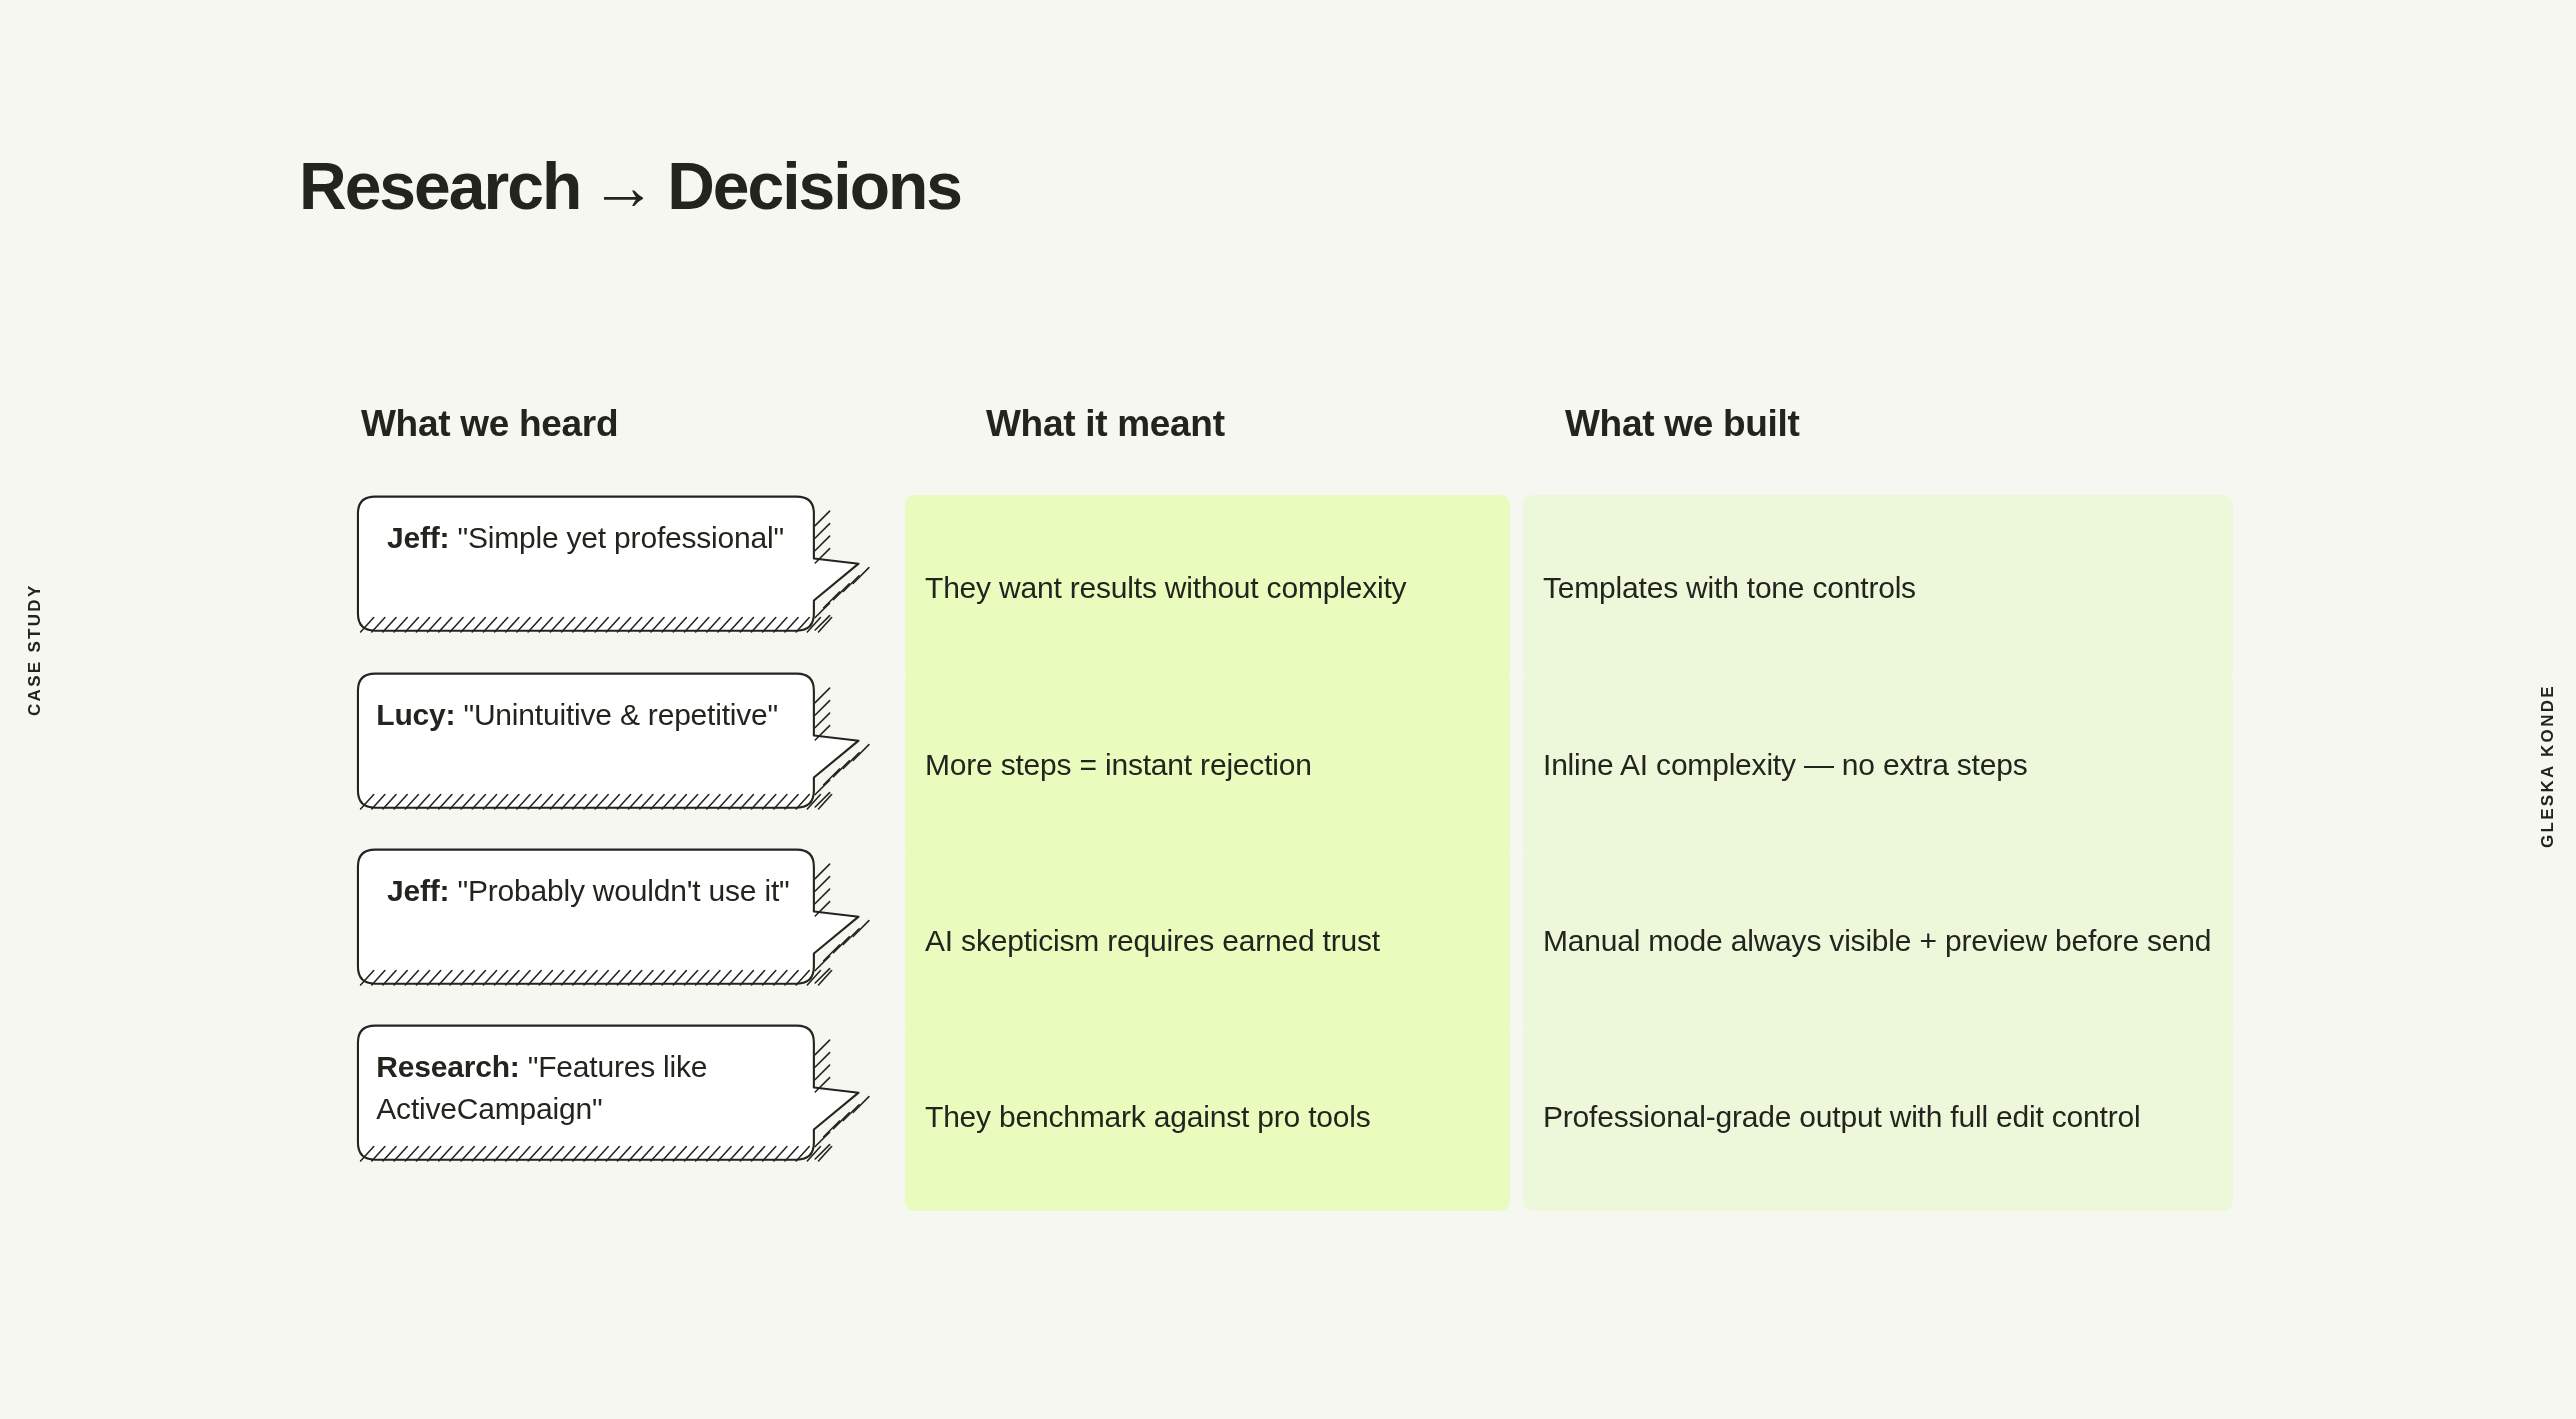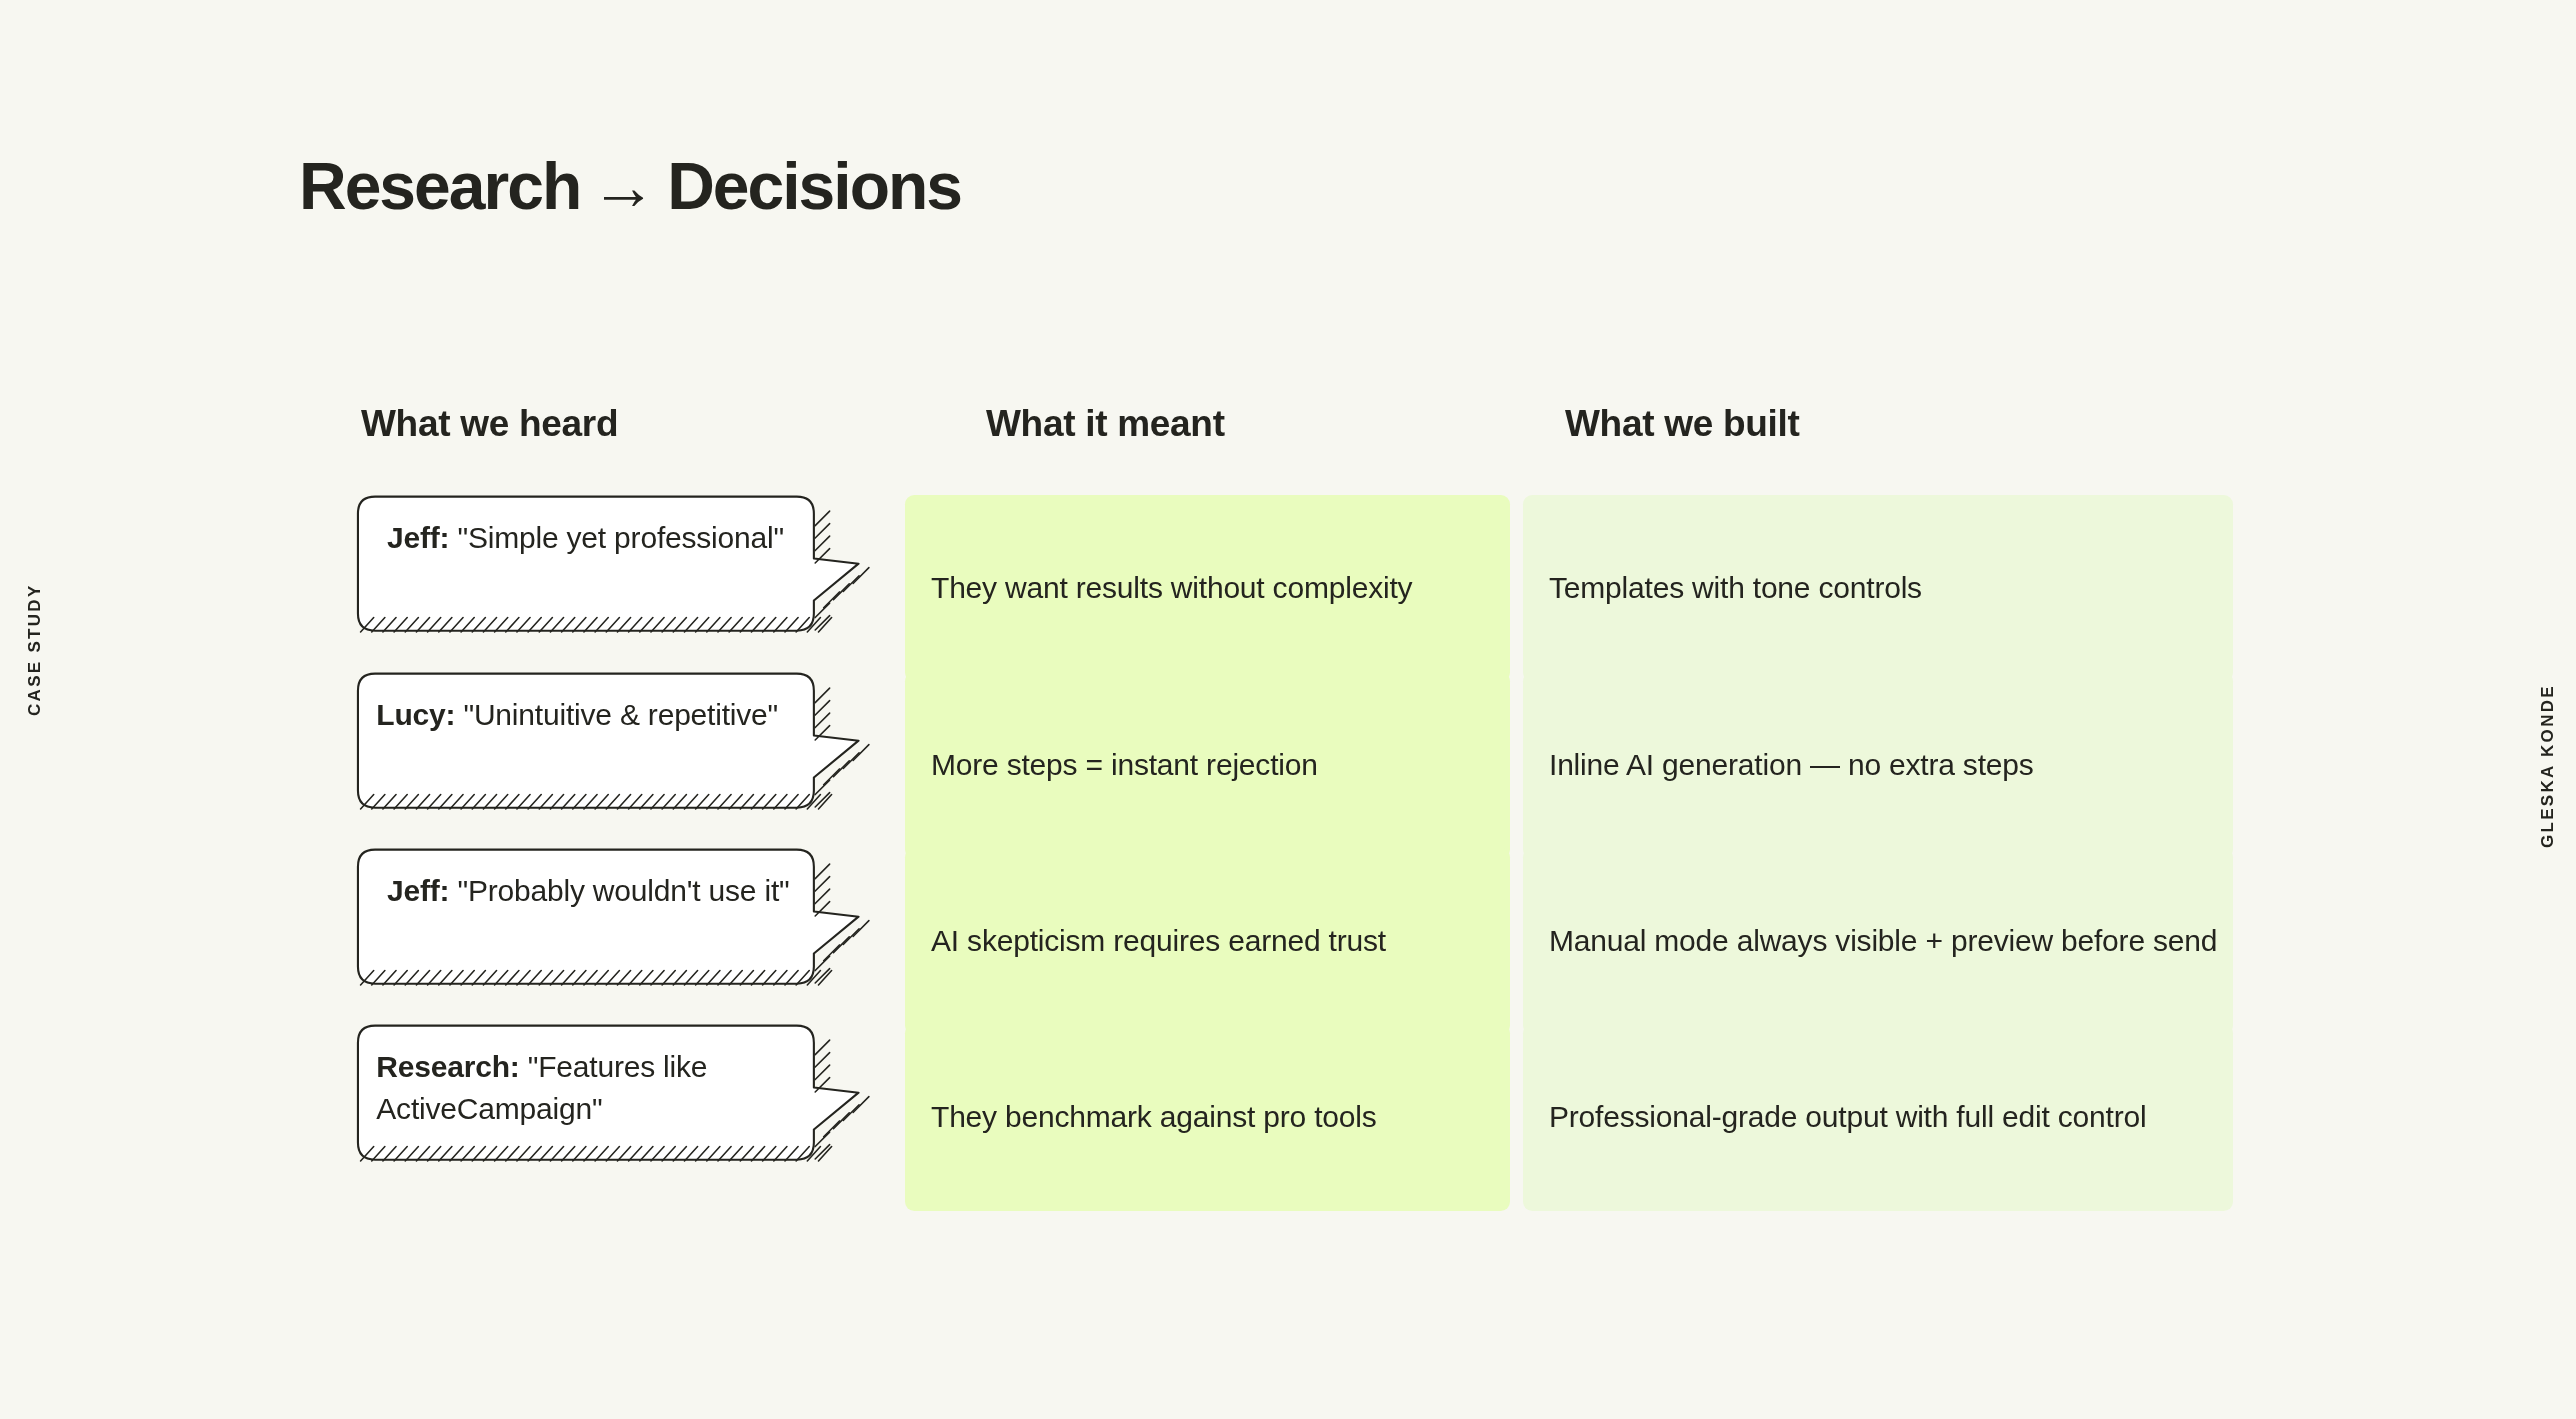--- a/index.html
+++ b/index.html
@@ -78,21 +78,21 @@
   
   .card {
     position:absolute;
     border-radius:9.2px;
     display:flex;
     align-items:center;
   }
   .card.mid  { left:905px; width:605px;  background:#E9FCBE; }
   .card.rgt  { left:1523px; width:710px; background:#EDF8DB; }
   .card-text {
-    padding:0 0 0 26px;
+    padding:0 0 0 20px;
     font-size:30px;
     line-height:1.42;
     color:#24241F;
     letter-spacing:-0.2px;
     font-family:"Liberation Sans", sans-serif;
   }
 </style>
 </head>
 <body>
 
@@ -242,21 +242,21 @@
         </svg>
       <div class="bubble-text" style="left:22.3px;width:440px;">
         <span class="who">Lucy:</span>
         <span>"Unintuitive &amp; repetitive"</span>
       </div>
     </div>
     <div class="card mid" style="top:0;height:187px;">
       <div class="card-text">More steps = instant rejection</div>
     </div>
     <div class="card rgt" style="top:0;height:187px;">
-      <div class="card-text">Inline AI generation — no extra steps</div>
+      <div class="card-text">Inline AI complexity — no extra steps</div>
     </div>
   </div>
 
   <div class="row r2">
     <div class="bubble-wrap">
       <svg class="bubble-svg" width="519" height="217" viewBox="0 0 790 330">
           <path d="M 32 10 H 674 Q 700 10 700 36 V 104 L 768 112 L 700 168 V 188 Q 700 214 674 214 H 32 Q 6 214 6 188 V 36 Q 6 10 32 10 Z" fill="#FFFFFF" stroke="#24241F" stroke-width="3.2" stroke-linejoin="round"></path>
           <g>
             <line x1="10" y1="216" x2="30" y2="194" stroke="#24241F" stroke-width="2.4" stroke-linecap="round"></line>
             <line x1="27" y1="216" x2="47" y2="194" stroke="#24241F" stroke-width="2.4" stroke-linecap="round"></line>

